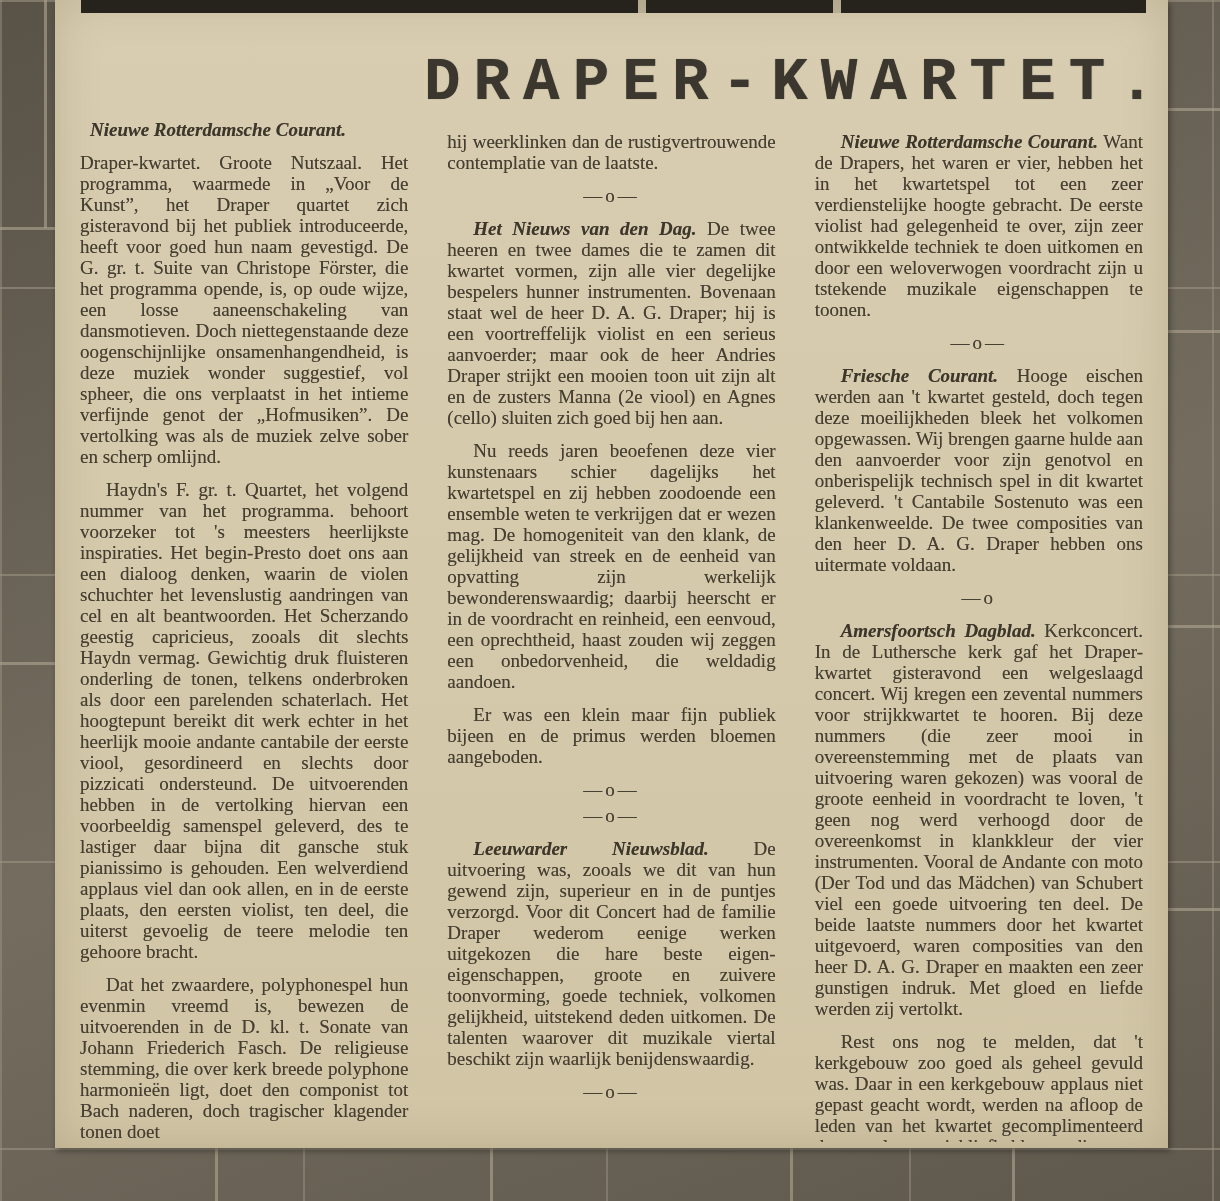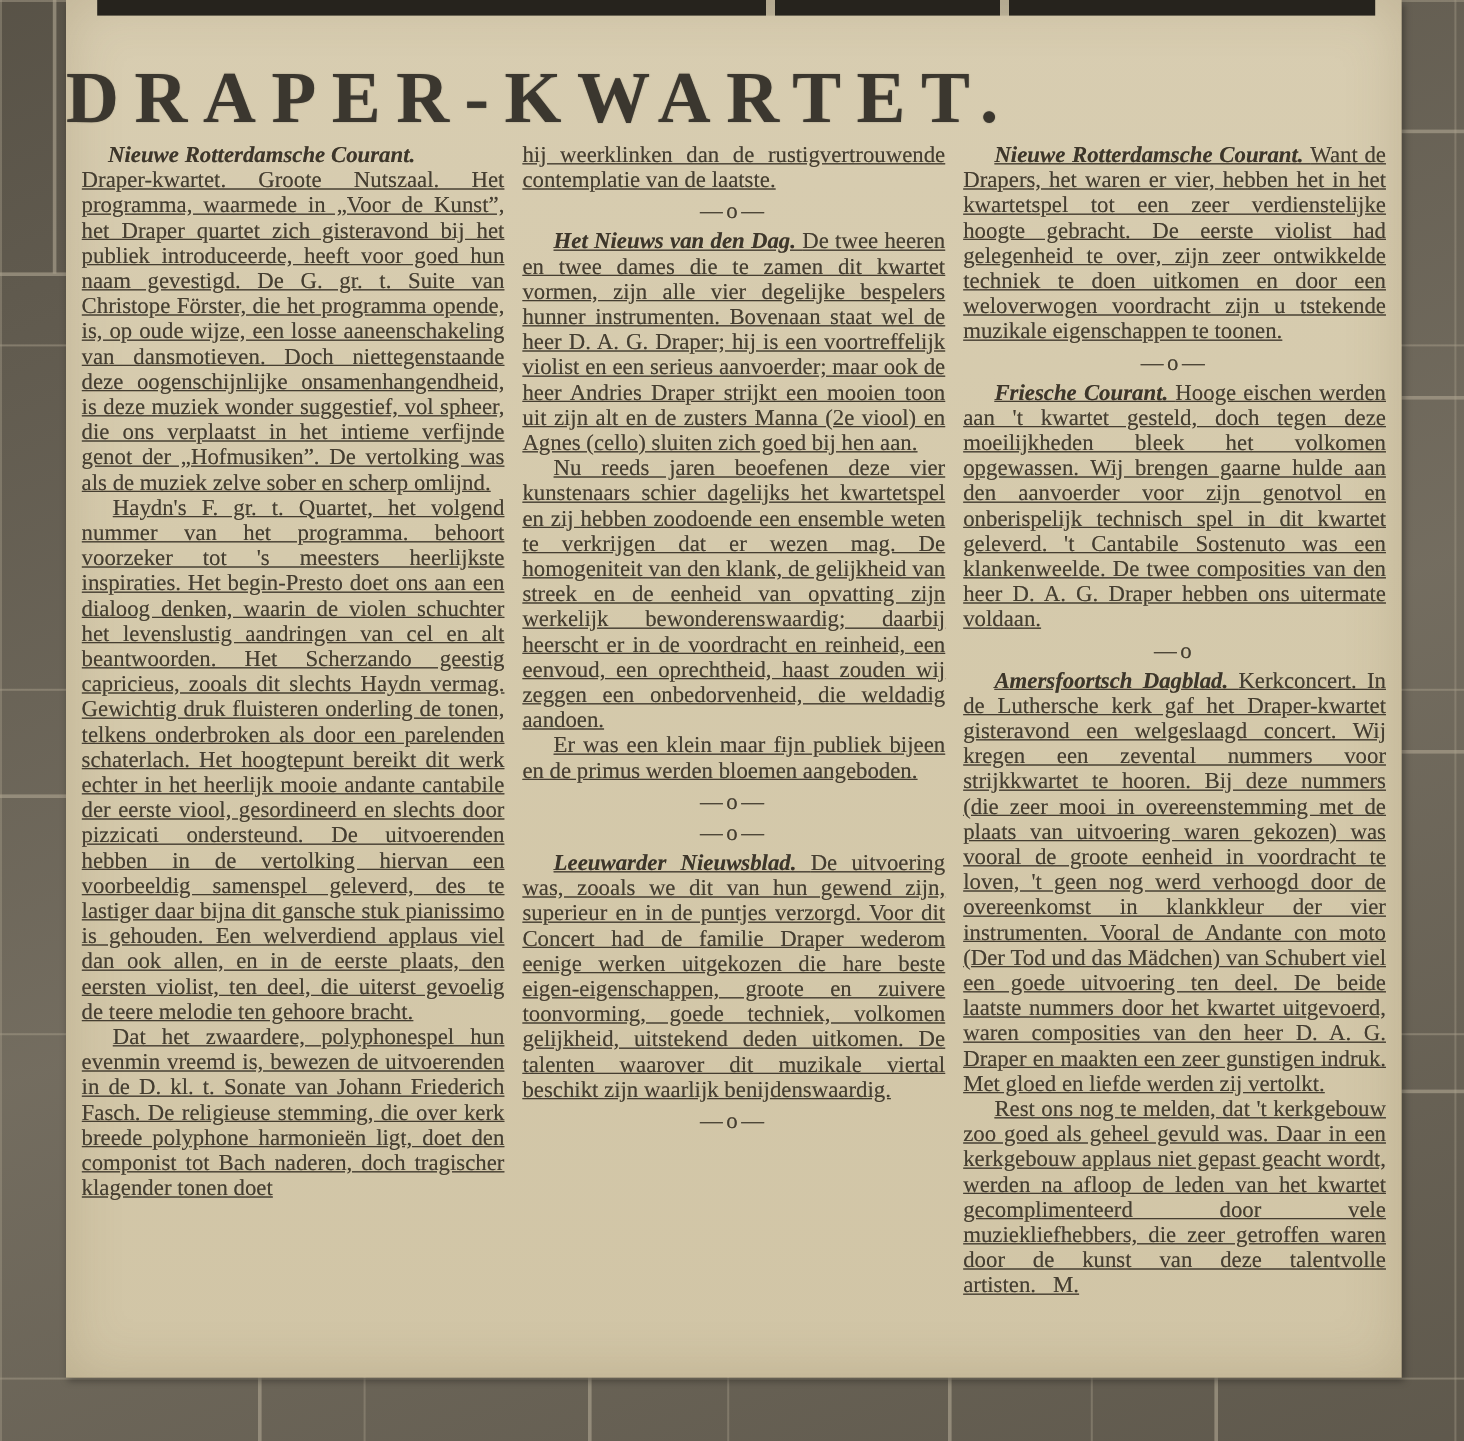--- a/index.html
+++ b/index.html
@@ -34,35 +34,35 @@
   }
   .kicker{
     position:absolute;top:20px;left:23px;width:980px;
     font-family:"Liberation Sans",sans-serif;
     font-weight:700;font-size:29px;letter-spacing:1.5px;
     color:#34302a;white-space:nowrap;
     text-shadow:0 0 1px rgba(52,48,42,.5);
   }
   .headline{
     position:absolute;top:48px;left:0;width:100%;
-    font-family:Liberation Serif, serif;
+    font-family:Liberation Mono, monospace;
     font-weight:700;font-size:61px;letter-spacing:13px;
-    text-align:left;color:#3b372f;
+    text-align:right;color:#3b372f;
     text-shadow:0 0 1px rgba(59,55,47,.6);
   }
   .columns{
     position:absolute;top:119px;left:13px;right:13px;bottom:6px;
     display:flex;gap:15px;overflow:hidden;
   }
   .col{
     flex:1 1 0;min-width:0;
     font-size:19px;line-height:21px;color:#453e31;
     text-shadow:0 0 .5px rgba(69,62,49,.55);
   }
-  .para{margin:0;text-align:justify;text-decoration:underline;}
+  .para{margin:12px;text-align:justify;}
   .para.indent{text-indent:26px;}
   .source-line{font-style:italic;font-weight:700;text-indent:22px;color:#3d362a;}
   .source{font-style:italic;font-weight:700;color:#3d362a;}
   .sep{text-align:center;margin:5px 0 4px;letter-spacing:3px;color:#453e31;}
   
   .mortar{position:absolute;background:rgba(170,161,142,.65);}
 </style>
 </head>
 <body>
 

